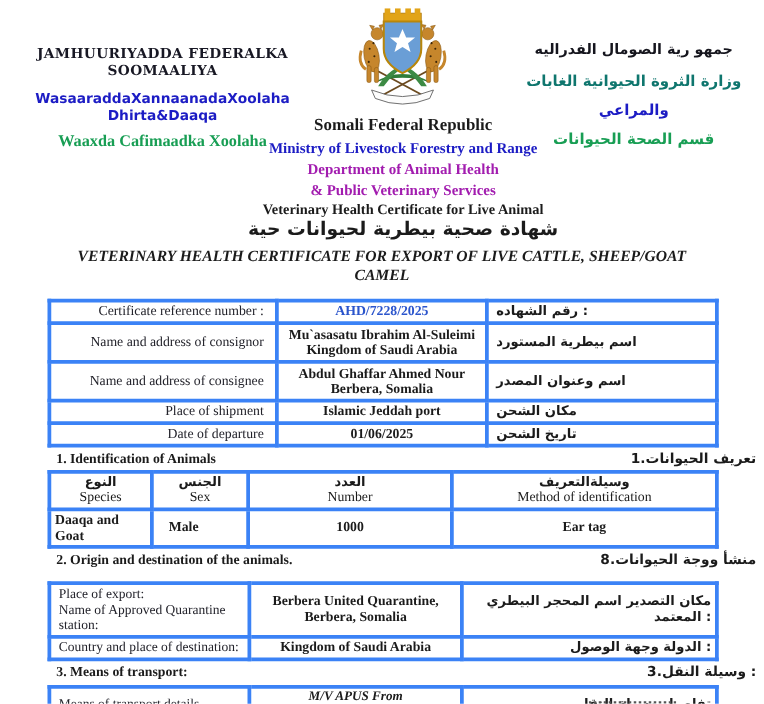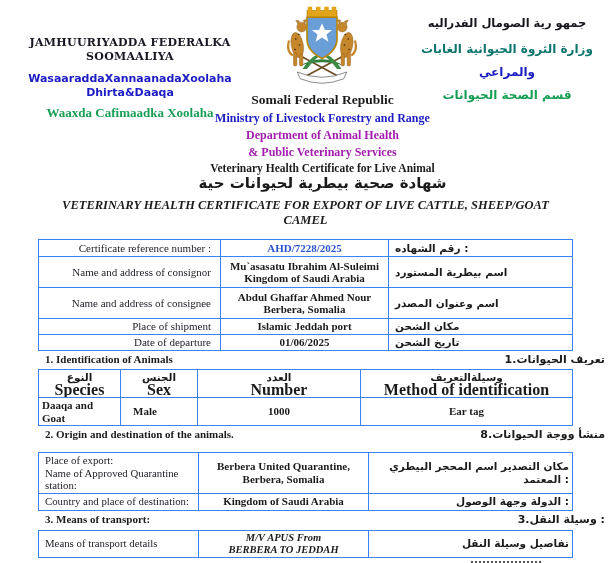--- a/index.html
+++ b/index.html
@@ -18,51 +18,51 @@
 
   .emblem{position:absolute;left:284px;top:6px;width:76px;height:84px;}
 
   .h-center{position:absolute;left:170px;top:91px;width:305px;text-align:center;}
   .hc1{font-weight:bold;font-size:13.5px;line-height:17px;}
   .hc2{margin-top:2px;font-weight:bold;font-size:12px;line-height:16px;color:#1c1cc4;}
   .hc3,.hc4{font-weight:bold;font-size:12px;line-height:16px;color:#a21caf;margin-top:1px;}
   .hc5{font-weight:bold;font-size:11.5px;line-height:15px;margin-top:1px;}
   .hc6{font-family:"DejaVu Sans",sans-serif;font-weight:bold;font-size:15px;line-height:15px;direction:rtl;}
 
-  .h-right{position:absolute;right:6px;top:16px;width:196px;text-align:center;
+  .h-right{position:absolute;right:6px;top:32px;width:196px;text-align:center;
            font-family:"DejaVu Sans",sans-serif;font-weight:bold;direction:rtl;}
   .hr1{font-size:11.5px;color:#15151d;margin-bottom:12px;}
   .hr2{font-size:12px;color:#0f766e;margin-bottom:9px;}
   .hr3{font-size:12px;color:#1c1cc4;margin-bottom:9px;}
   .hr4{font-size:12px;color:#189e54;}
 
   
   .title{margin-top:2px;text-align:center;font-weight:bold;font-style:italic;
          font-size:12.5px;line-height:15px;}
 
   
   table{border-collapse:collapse;table-layout:fixed;margin-left:38px;width:534px;}
-  td{border:1px solid #3b82f6;padding:1px 2px;vertical-align:middle;overflow:hidden;}
+  td{border:3px solid #3b82f6;padding:1px 2px;vertical-align:middle;overflow:hidden;}
   .lbl{text-align:right;padding-right:9px;font-size:11px;line-height:12.5px;color:#23232b;}
   .lbl-left{text-align:left;padding-left:6px;font-size:10.8px;line-height:12.5px;color:#23232b;}
   .val{text-align:center;font-weight:bold;font-size:11px;line-height:12.5px;}
   .val-italic{font-style:italic;font-size:10.5px;line-height:12px;}
   .ref{color:#2b55cc;}
   .ar{font-family:"DejaVu Sans",sans-serif;font-weight:bold;font-size:10.5px;
       line-height:13px;direction:ltr;text-align:left;padding-left:6px;}
   .ar-r{text-align:right;padding-right:3px;padding-left:2px;}
   .pre{white-space:pre-line;}
 
   .section{display:flex;justify-content:space-between;align-items:baseline;
            margin:2px 6px 0 45px;}
   .sec-en{font-weight:bold;font-size:11px;}
   .sec-ar{font-family:"DejaVu Sans",sans-serif;font-weight:bold;font-size:11px;direction:ltr;}
 
   .t2-head .ar{ text-align:center;padding:0;font-size:10.5px;line-height:12px;}
-  .t2-head .en{ text-align:center;font-size:16px;line-height:13px;font-weight:bold;
+  .t2-head .en{ text-align:center;font-size:11px;line-height:13px;font-weight:normal;
                 font-family:"Liberation Serif",serif;}
   .t2 td{height:auto;}
   .cell-left{text-align:left;padding-left:3px;}
   .cell-male{text-align:left;padding-left:12px;}
 
   .t1 .r1{height:17px;} .t1 .r2,.t1 .r3{height:31px;} .t1 .r4,.t1 .r5{height:13px;}
   .t2 .rh{height:26px;} .t2 .rd{height:14px;}
   .t3 .r1{height:40px;} .t3 .r2{height:17px;}
   .t4 .r1{height:25px;}
 

